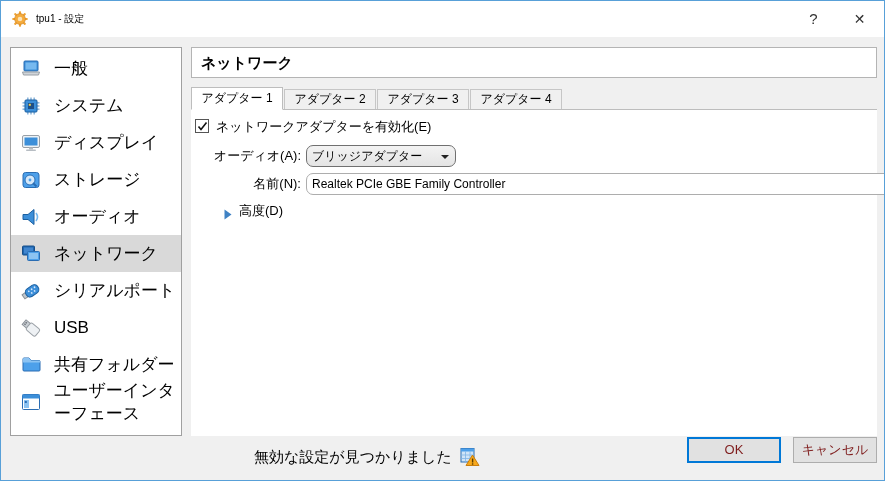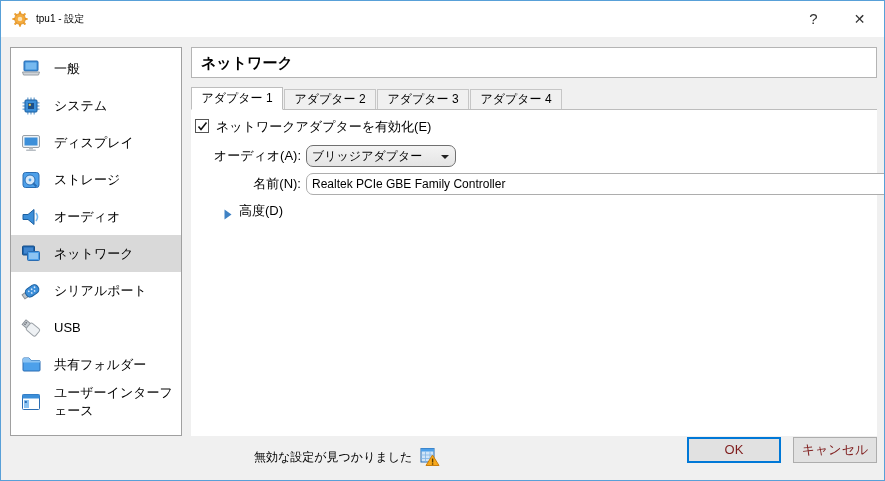--- a/index.html
+++ b/index.html
@@ -21,21 +21,21 @@
   }
   .tb-btn.help{ right:48px; }
   .tb-btn.close{ right:2px; font-size:14px; }
   
   .sidebar{
     position:absolute; left:9px; top:46px; width:172px; height:389px;
     background:#ffffff; border:1px solid #a0a0a0; padding-top:2px;
   }
   .side-item{
     height:37px; display:flex; align-items:center; padding-left:9px;
-    font-size:13px; color:#000; cursor:default;
+    font-size:17px; color:#000; cursor:default;
   }
   .side-item .icon{ width:22px; height:22px; margin-right:12px; flex:0 0 22px; }
   .side-item.selected{ background:#d9d9d9; }
   
   .header-box{
     position:absolute; left:190px; top:46px; width:686px; height:31px;
     background:#ffffff; border:1px solid #b4b4b4;
     font-size:15px; font-weight:bold; line-height:29px; padding-left:9px; color:#000;
   }
   
@@ -85,21 +85,21 @@
     top:63px; width:670px; background:#ffffff; border:1px solid #adadad;
   }
   .advanced{
     position:absolute; left:33px; top:92px; display:flex; align-items:flex-end;
     font-size:13px; cursor:default;
   }
   .advanced svg{ margin-right:7px; }
   
   .status{
     position:absolute; left:253px; top:446px; height:20px;
-    display:flex; align-items:center; font-size:12px; color:#000;
+    display:flex; align-items:center; font-size:15px; color:#000;
   }
   .status svg{ margin-left:8px; }
   .btn{
     position:absolute; top:436px; height:26px; font-size:13px; color:#7f1d1d;
     background:#e1e1e1; text-align:center; line-height:22px; cursor:default;
   }
   .btn-ok{ left:686px; width:94px; border:2px solid #0078d7; }
   .btn-cancel{ left:792px; width:84px; border:1px solid #adadad; line-height:24px; }
 </style>
 </head>

